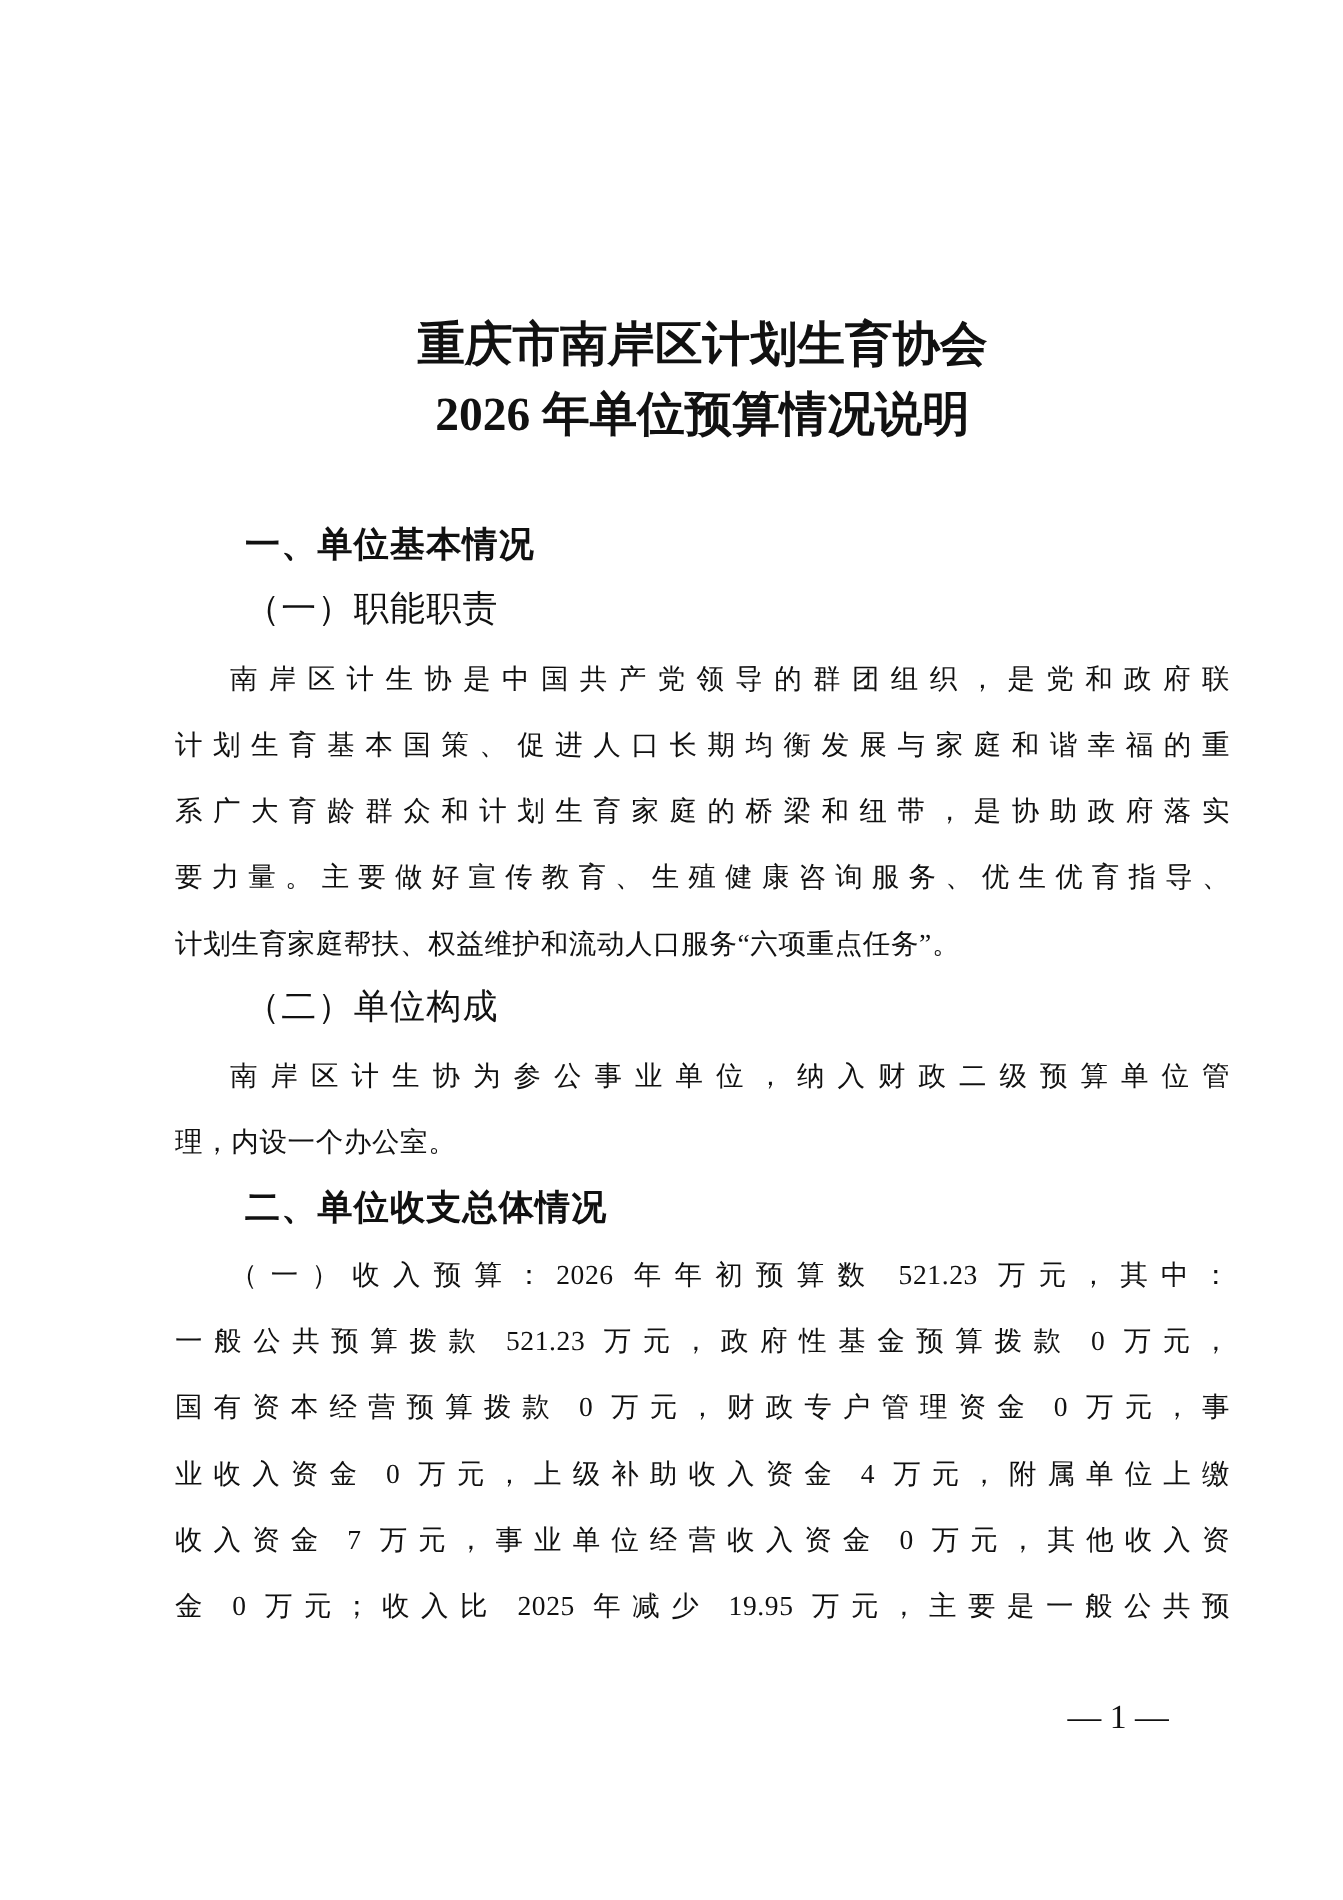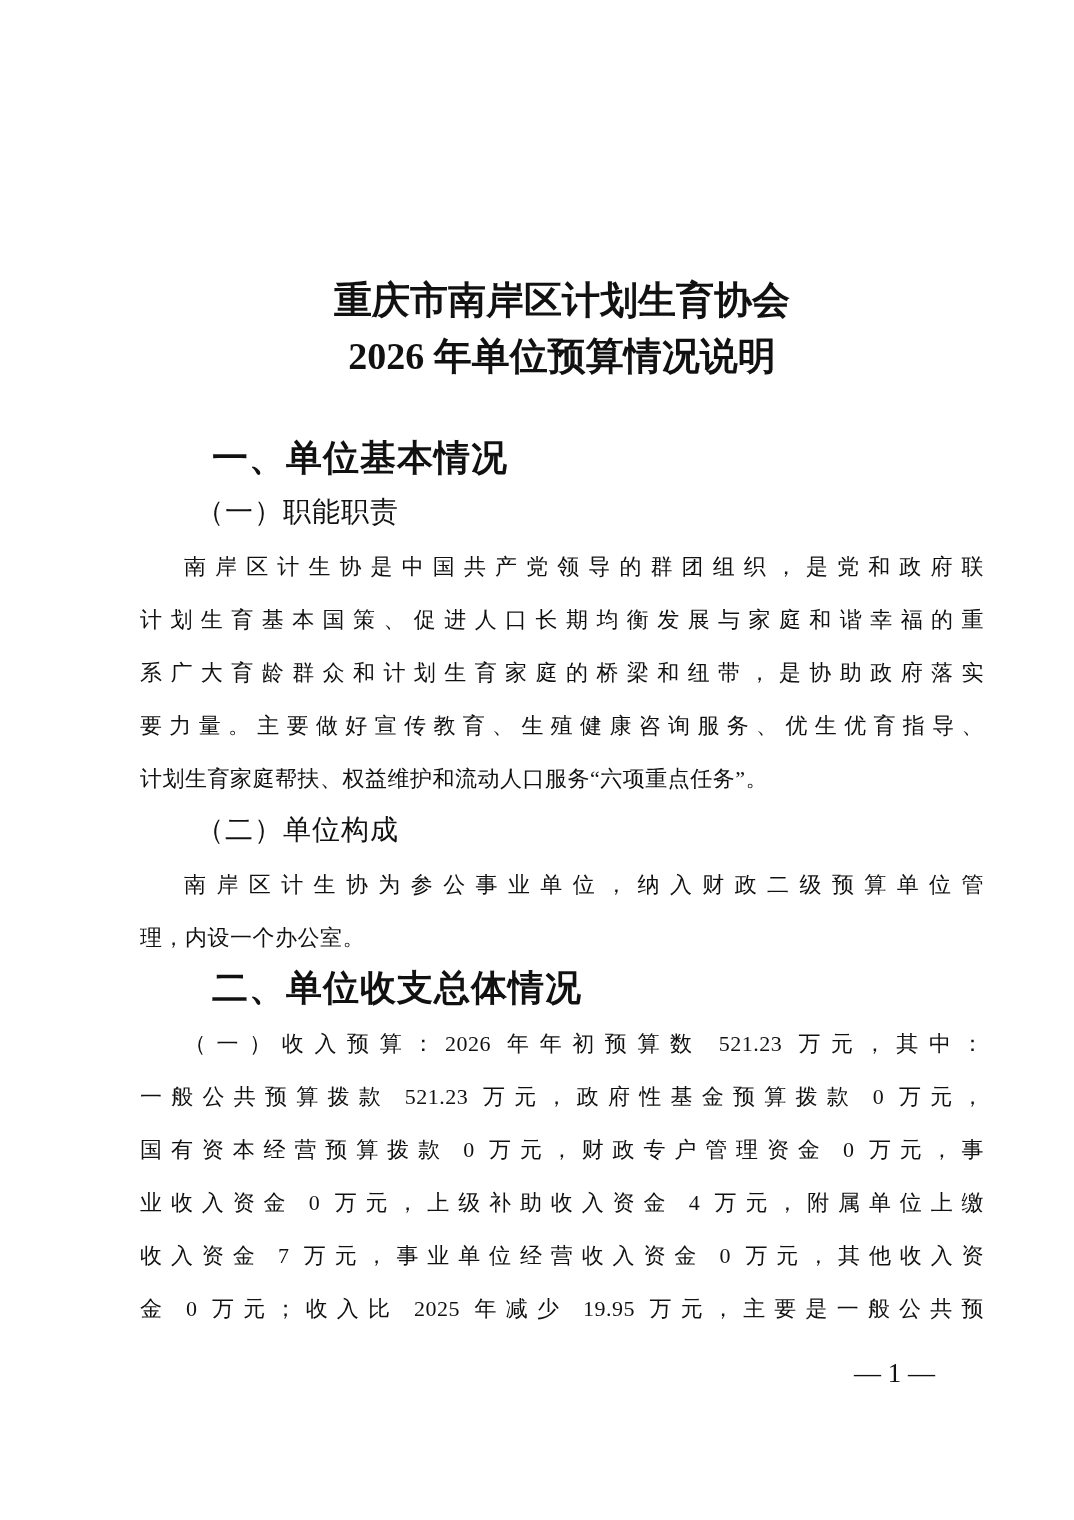--- a/index.html
+++ b/index.html
@@ -9,33 +9,32 @@
     width: 1074px;
     height: 1520px;
     background: #ffffff;
     color: #111111;
     margin: 0 auto;
     overflow: hidden;
     font-family: "Liberation Serif", "DejaVu Serif", serif;
   }
   .content {
     padding: 248px 90px 0 140px; 
-    margin-top: 24px;
   }
   .doc-title {
     text-align: center;
     font-weight: 700;
     font-size: 38px;
     line-height: 56px;
     font-family: "Liberation Serif", "DejaVu Serif", serif;
   }
   .h1 {
-    font-family: Liberation Mono, monospace;
+    font-family: Liberation Serif, serif;
     font-weight: 700;
-    font-size: 36px;
+    font-size: 28px;
     line-height: 53px;
     text-indent: 2em;
     letter-spacing: 1px;
   }
   .h1.first-heading { margin-top: 50px; }
   .h2 {
     font-family: Liberation Mono, monospace;
     font-weight: 400;
     font-size: 28px;
     line-height: 53px;

